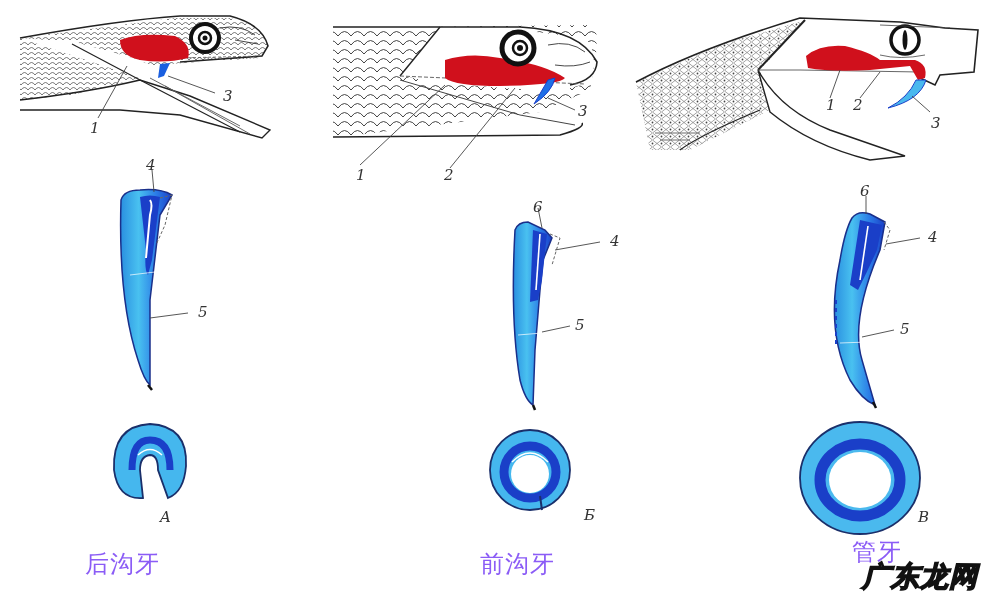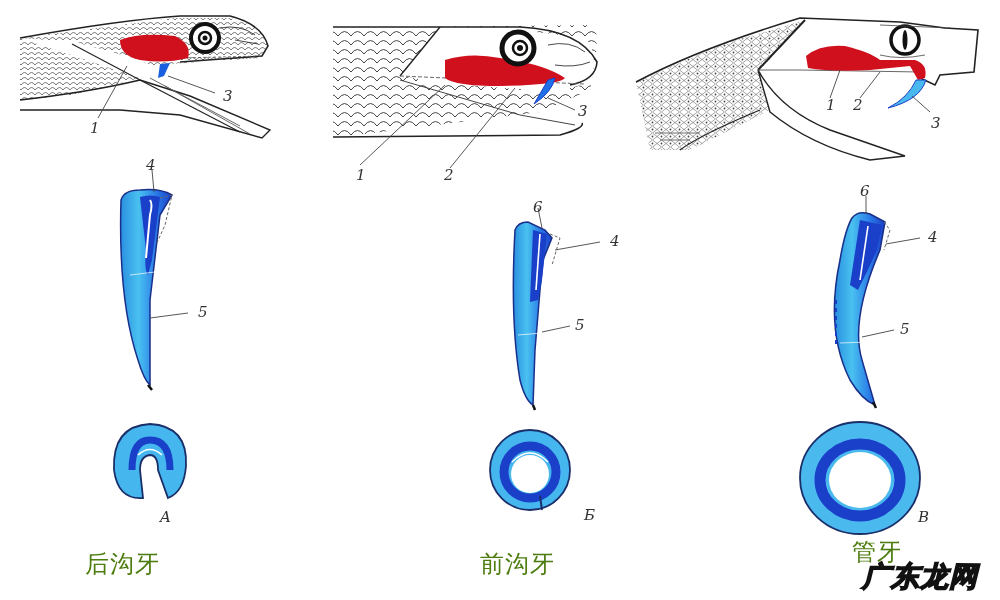--- a/index.html
+++ b/index.html
@@ -1,21 +1,21 @@
 <!DOCTYPE html>
 <html><head>
 <meta charset="utf-8">
 <style>
   html, body { margin: 0; padding: 0; background: #ffffff; }
   body { width: 1000px; height: 600px; position: relative; overflow: hidden;
          font-family: "DejaVu Sans", sans-serif; }
   svg.stage { position: absolute; left: 0; top: 0; }
   .num { font-family: "DejaVu Serif", serif; font-style: italic; font-size: 15px; fill: #333; }
   .caption { position: absolute; font-family: "DejaVu Sans", sans-serif; font-size: 24px;
-             color: #4d7c0f; letter-spacing: 1px; }
+             color: #8b5cf6; letter-spacing: 1px; }
   .watermark { position: absolute; font-family: Liberation Sans, sans-serif; font-size: 28px;
                font-style: italic; font-weight: bold; color: #ffffff;
                -webkit-text-stroke: 1.5px #111; letter-spacing: 1px; }
 </style>
 </head>
 <body>
 
 <svg class="stage" width="1000" height="600" viewBox="0 0 1000 600">
   <defs>
     <pattern id="scales" width="14" height="10" patternUnits="userSpaceOnUse">

